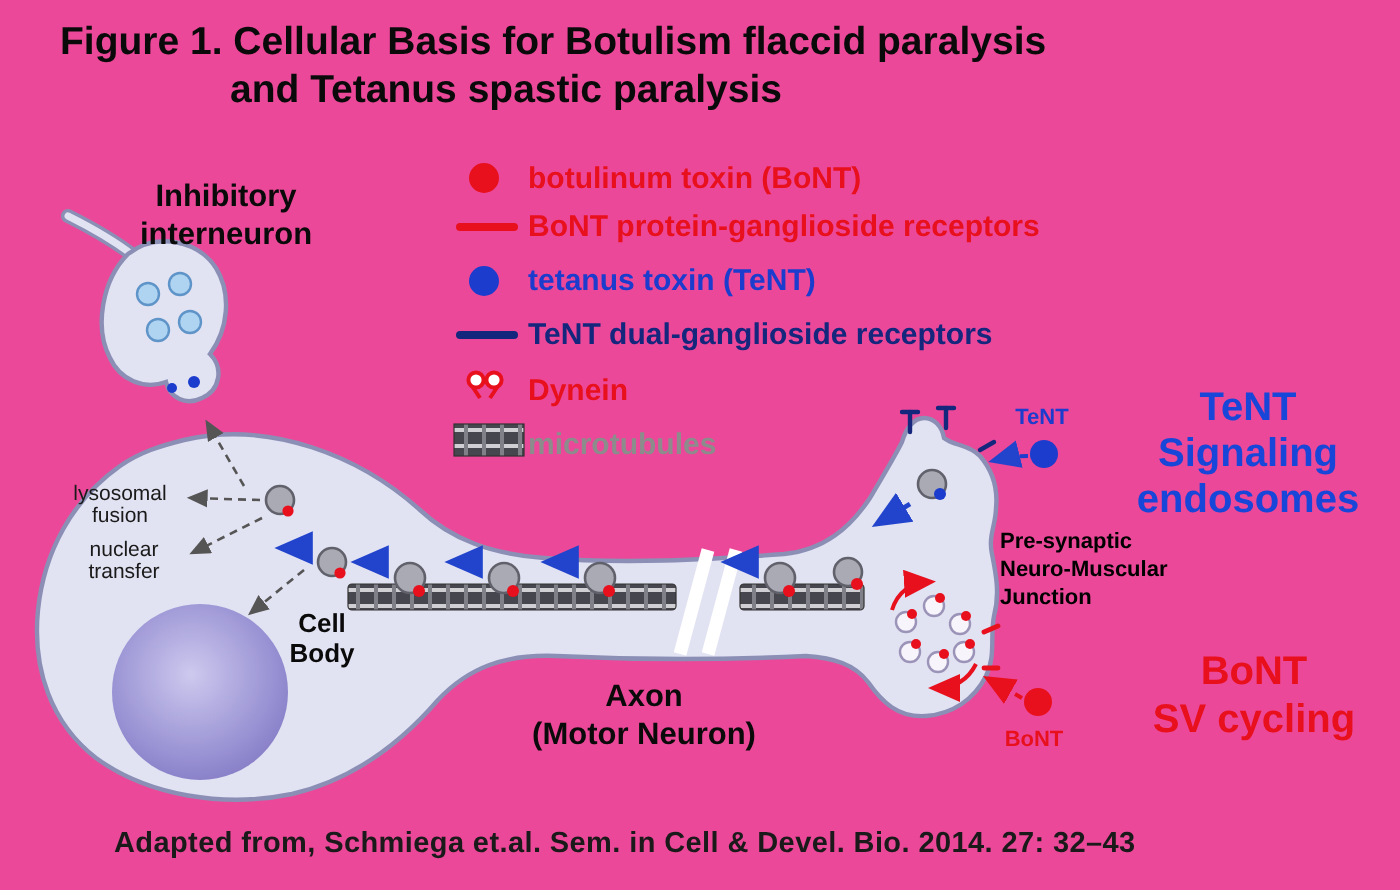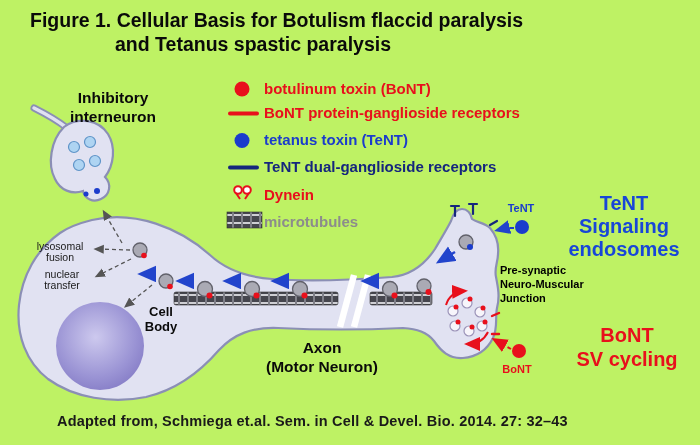--- a/index.html
+++ b/index.html
@@ -1,16 +1,16 @@
 <!DOCTYPE html>
 <html><head>
 <meta charset="utf-8">
 <style>
   html,body{margin:0;padding:0;background:#fff;}
-  .page{position:relative;width:700px;height:445px;background:#bef264;overflow:hidden;
+  .page{position:relative;width:700px;height:445px;background:#ec4899;overflow:hidden;
         font-family:"Liberation Sans",sans-serif;}
   svg{display:block;}
   text{font-family:"Liberation Sans",sans-serif;}
   .t-title{font-size:19.5px;font-weight:bold;fill:#0a0a0a;}
   .t-leg{font-size:15px;font-weight:bold;}
   .t-inh{font-size:15.5px;font-weight:bold;fill:#0a0a0a;}
   .t-tiny{font-size:10.5px;fill:#1a1a1a;}
   .t-mid{font-size:13px;font-weight:bold;fill:#0a0a0a;}
   .t-axon{font-size:15.5px;font-weight:bold;fill:#0a0a0a;}
   .t-big{font-size:20px;font-weight:bold;}

